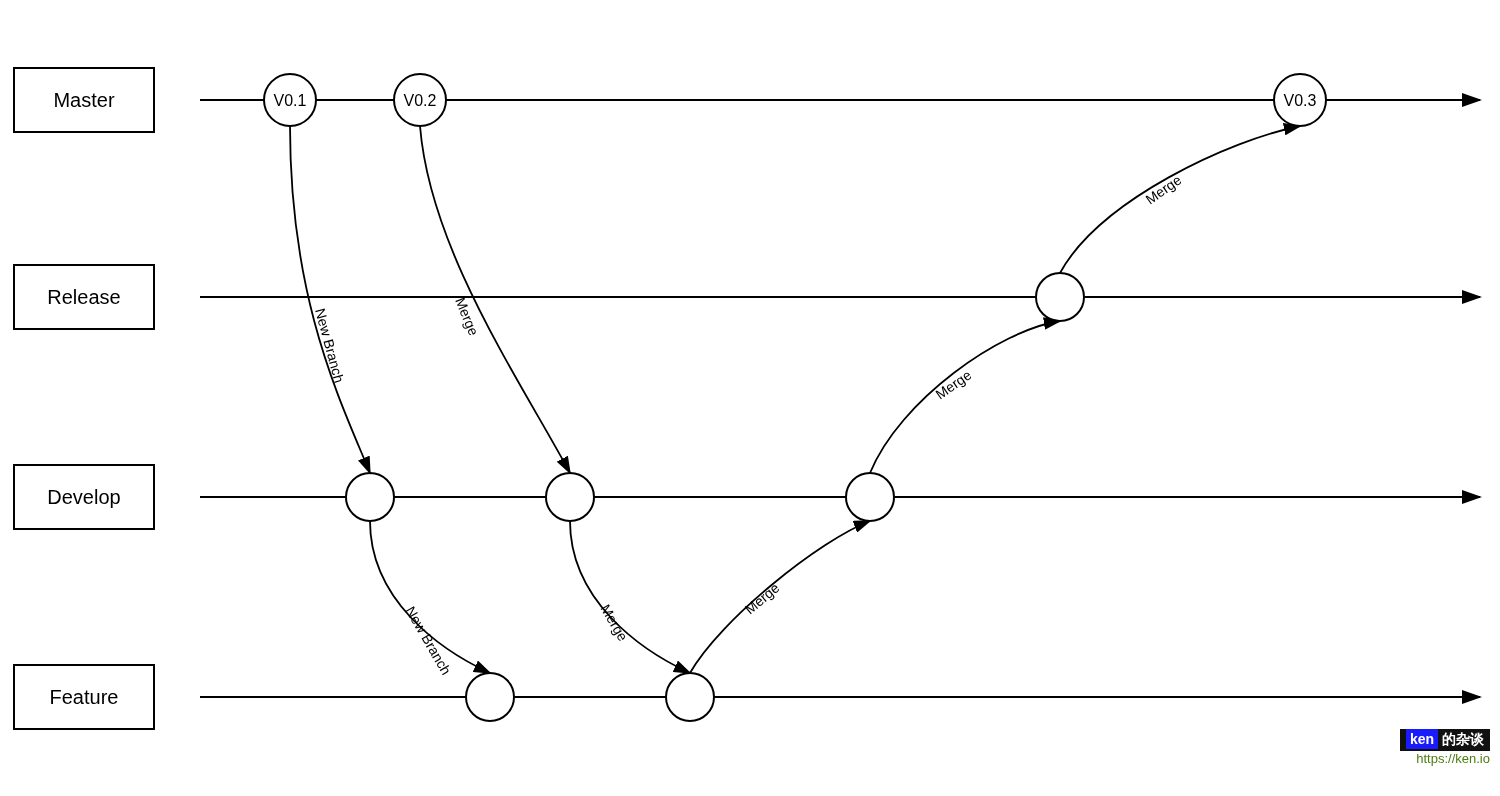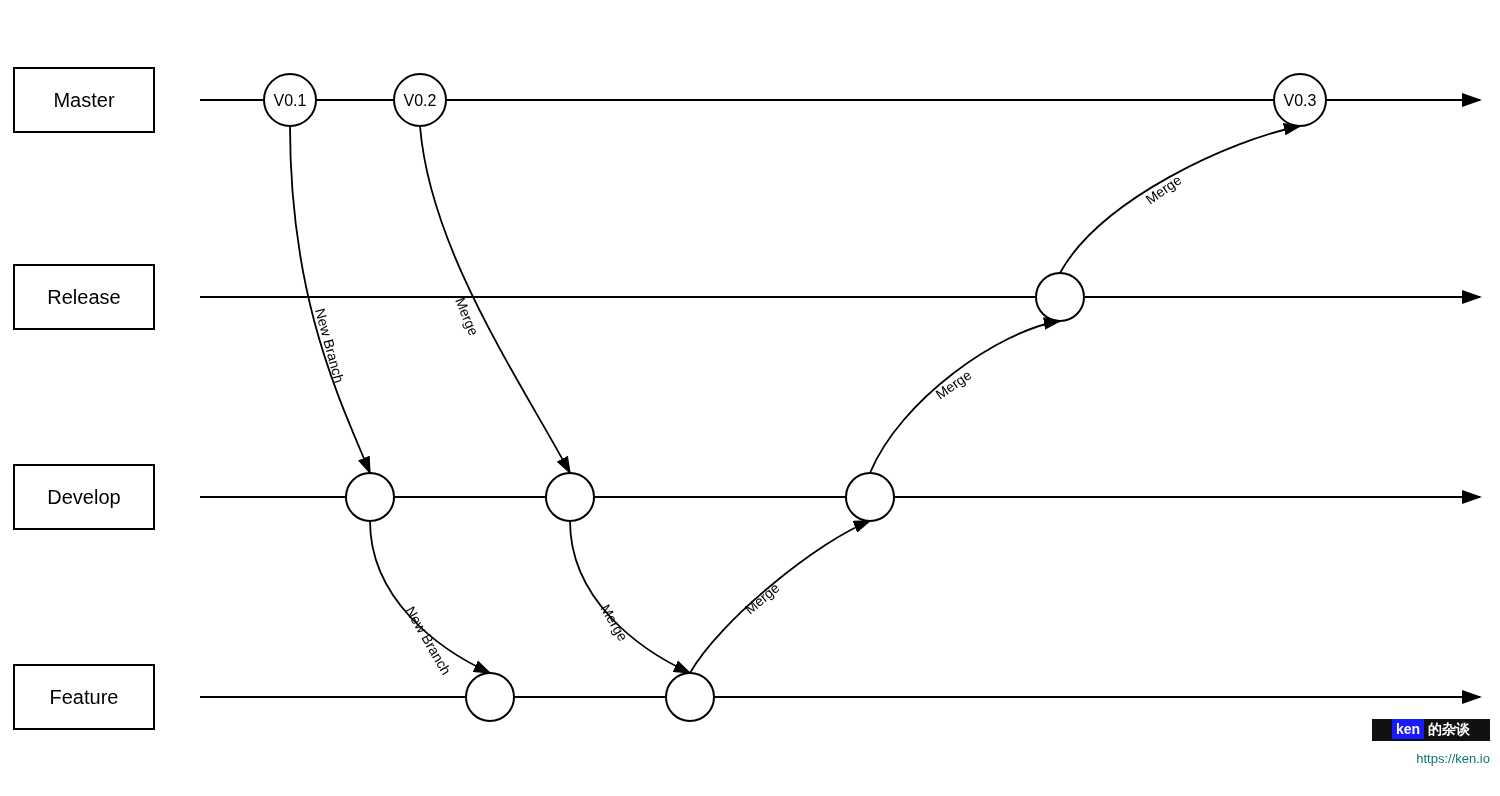--- a/index.html
+++ b/index.html
@@ -23,33 +23,33 @@
       bottom: 30px;
       right: 10px;
       text-align: right;
       font-size: 14px;
       color: #333;
     }
     .watermark-badge {
       display: inline-block;
       background: #111;
       color: #fff;
-      padding: 2px 20px;
+      padding: 2px 6px;
       font-weight: bold;
       font-size: 14px;
     }
     .watermark-ken {
       background: #1a1aff;
       padding: 2px 4px;
     }
     .watermark-url {
       display: block;
-      color: #0f766e;
+      color: #4d7c0f;
       font-size: 13px;
-      margin-top: 10px;
+      margin-top: 0;
     }
   </style>
 </head>
 <body>
 
 <svg id="diagram-canvas" xmlns="http://www.w3.org/2000/svg">
   <defs>
     <marker id="arrowhead" markerWidth="10" markerHeight="7" refX="9" refY="3.5" orient="auto">
       <polygon points="0 0, 10 3.5, 0 7" fill="#000"></polygon>
     </marker>

